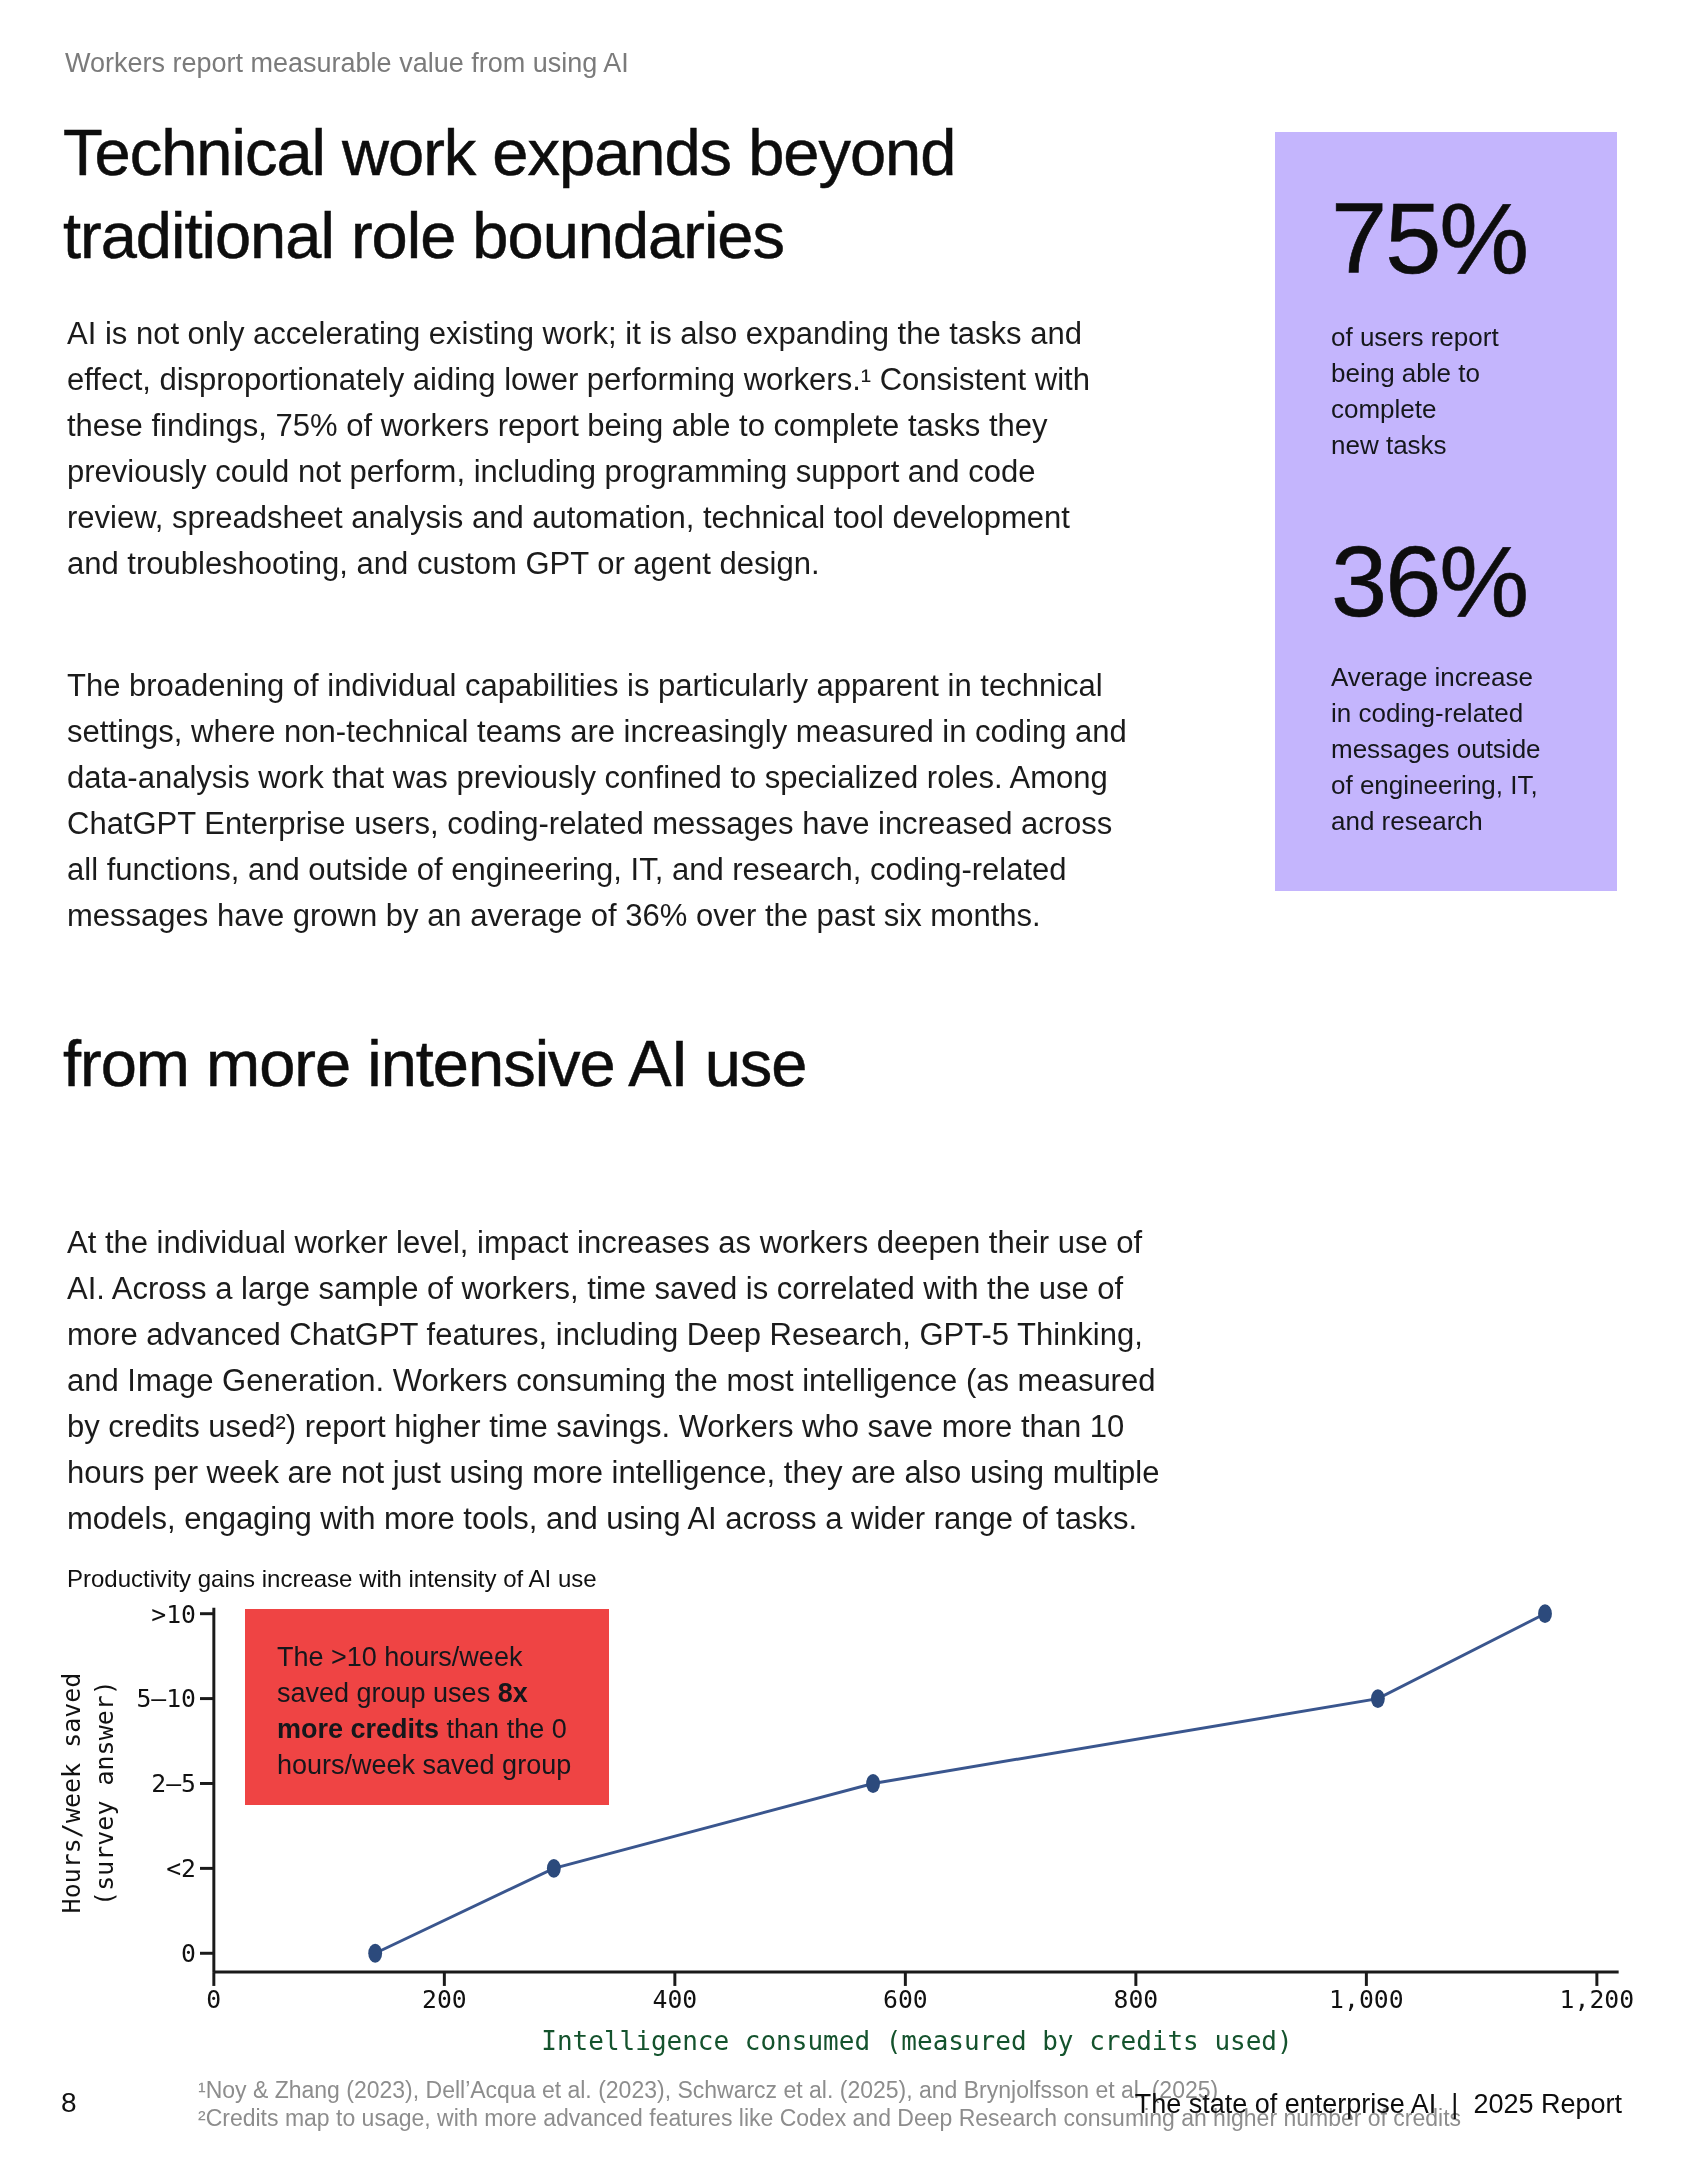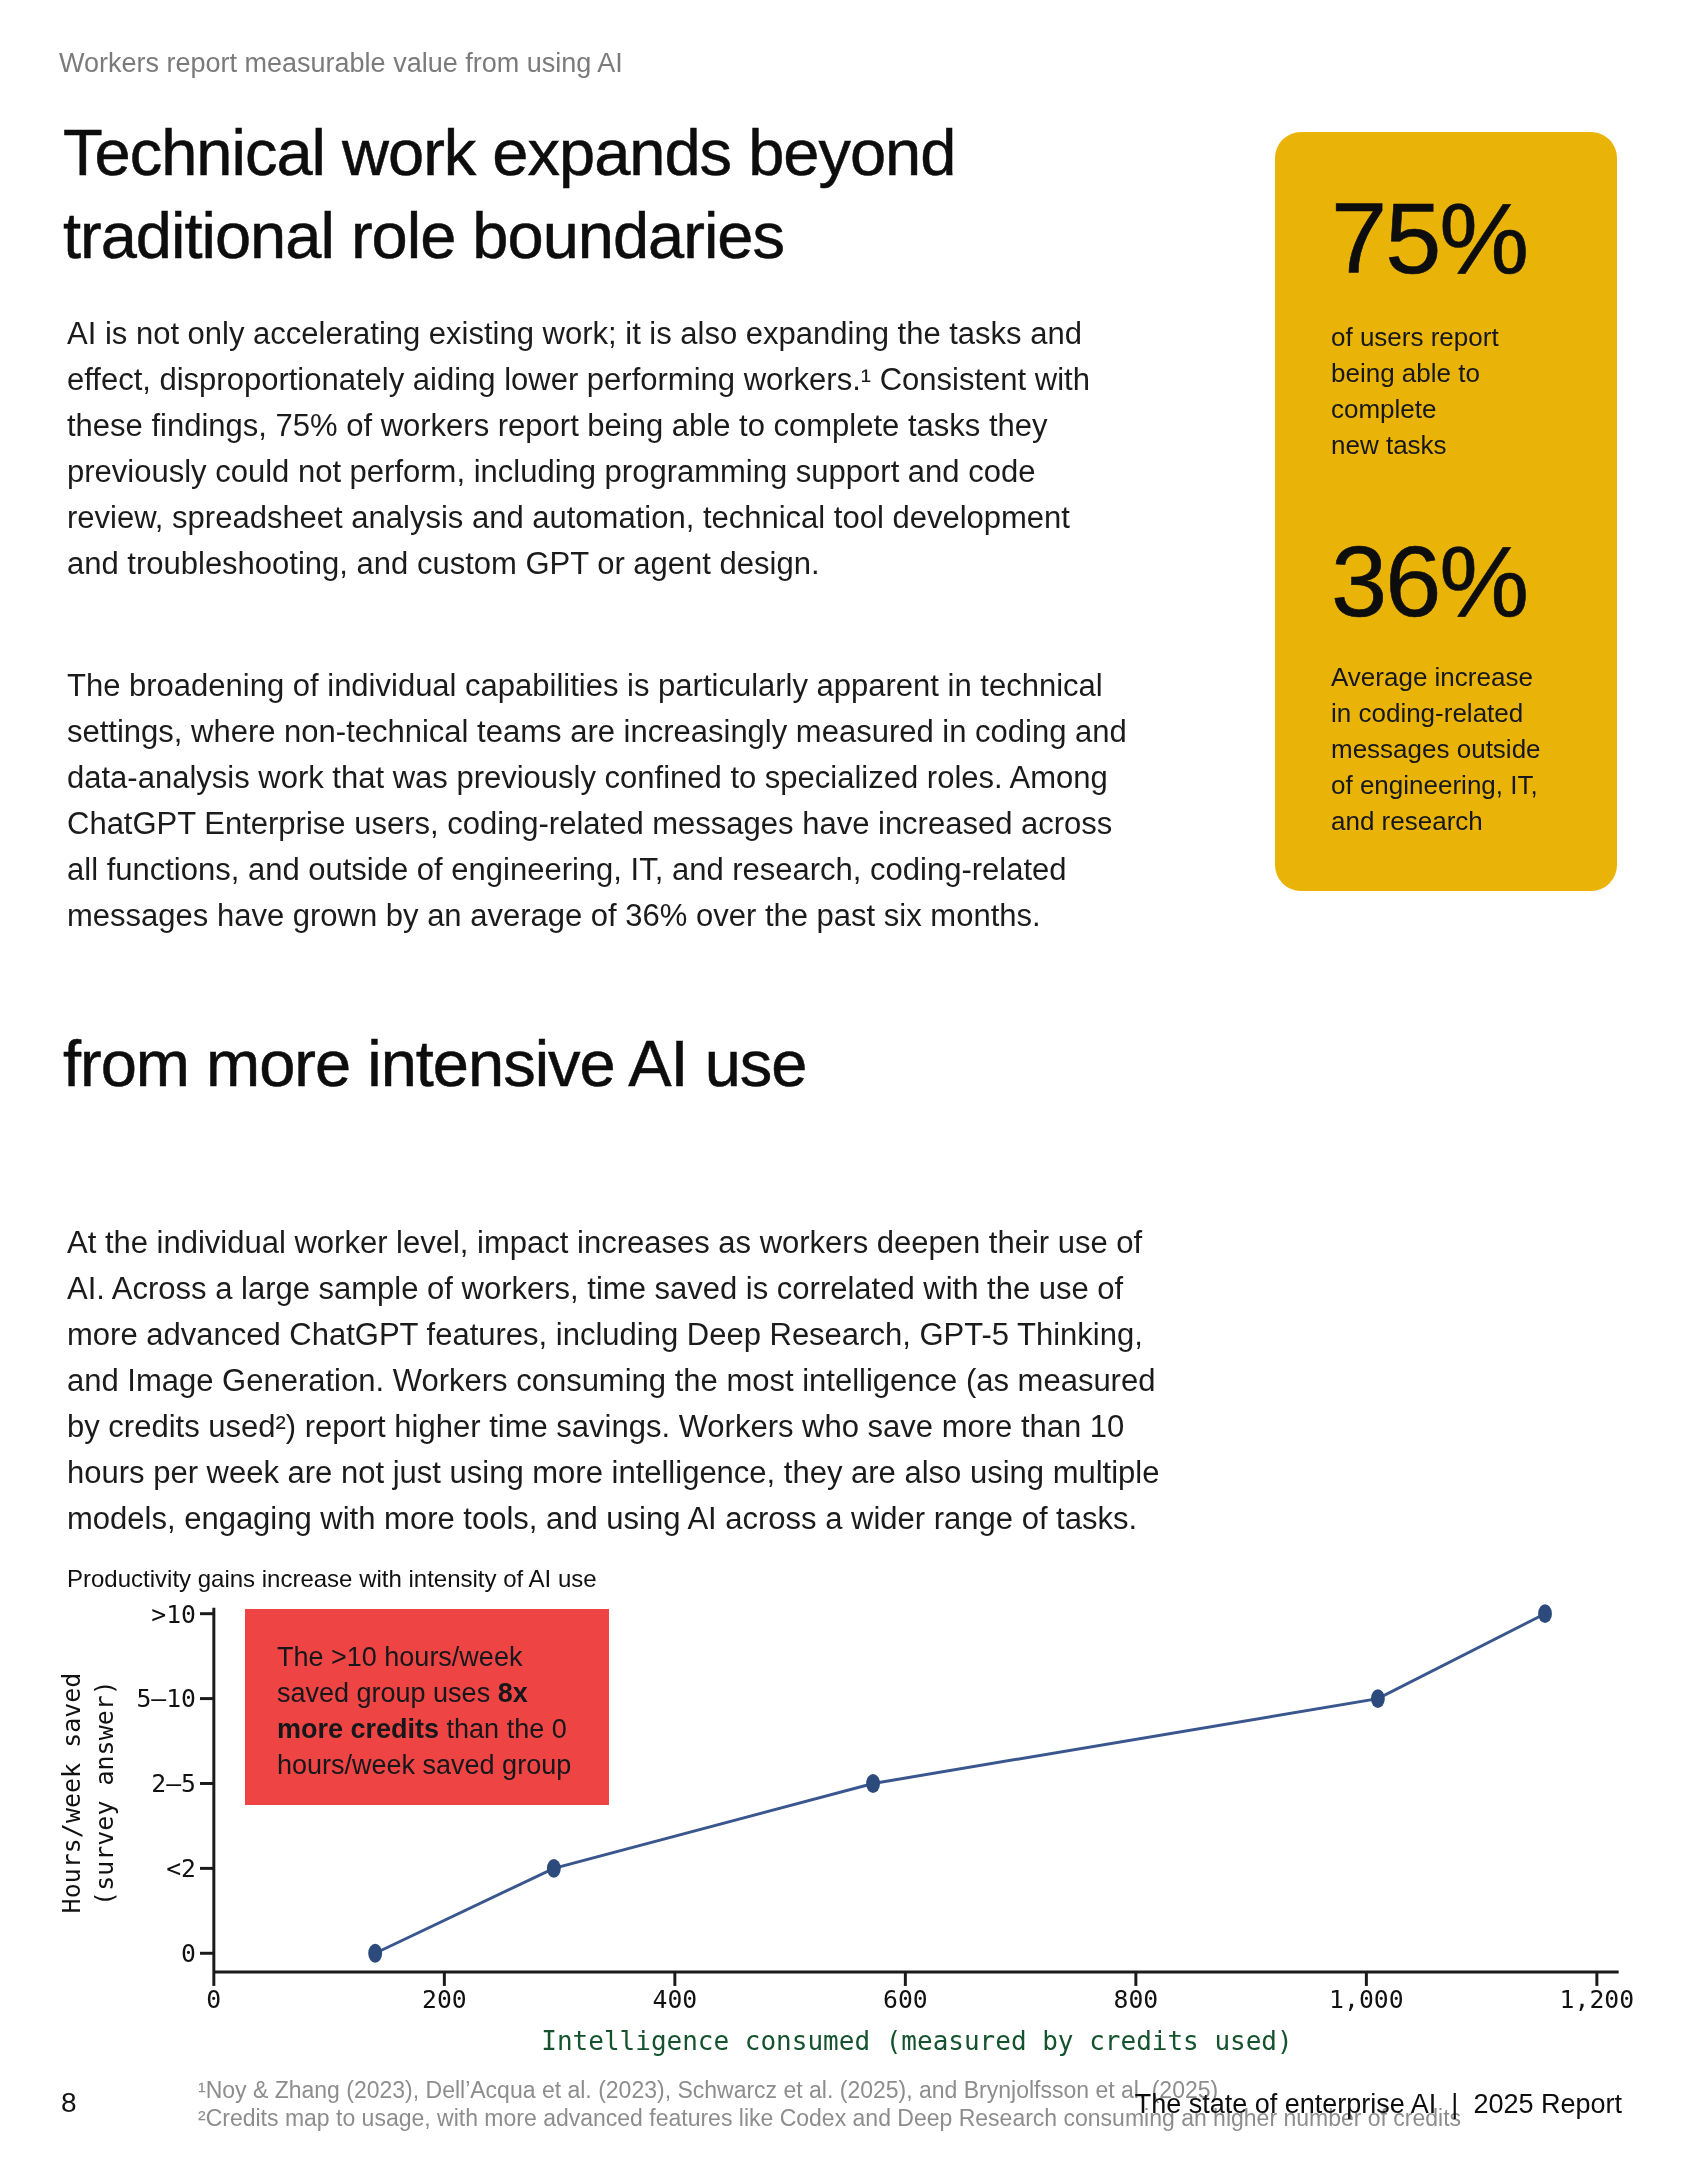--- a/index.html
+++ b/index.html
@@ -1,18 +1,18 @@
 <!DOCTYPE html>
 <html><head>
 <meta charset="utf-8">
 <style>
   html,body{margin:0;padding:0;background:#ffffff;}
   .page{position:relative;width:1683px;height:2178px;background:#ffffff;overflow:hidden;
         font-family:"Liberation Sans",sans-serif;color:#191919;}
-  .eyebrow{position:absolute;left:59px;top:48px;font-size:27px;color:#7b7b7b;}
+  .eyebrow{position:absolute;left:65px;top:48px;font-size:27px;color:#7b7b7b;}
   .h1{position:absolute;left:63px;font-size:65px;line-height:83px;font-weight:500;
       letter-spacing:-1px;color:#0d0d0d;-webkit-text-stroke:0.5px currentColor;}
   #h1-tech{top:111px;}
   #h1-prod{top:1022px;}
   .body-par{position:absolute;left:67px;font-size:31px;line-height:46px;color:#1b1b1b;}
   .body-par .line{white-space:nowrap;}
   #p1{top:311px;}
   #p2{top:663px;}
   #p3{top:1220px;}
   .stat-panel{position:absolute;left:1275px;top:132px;width:342px;height:759px;}
@@ -64,21 +64,21 @@
 
   <div class="body-par" id="p2">
       <div class="line">The broadening of individual capabilities is particularly apparent in technical</div>
       <div class="line">settings, where non-technical teams are increasingly measured in coding and</div>
       <div class="line">data-analysis work that was previously confined to specialized roles. Among</div>
       <div class="line">ChatGPT Enterprise users, coding-related messages have increased across</div>
       <div class="line">all functions, and outside of engineering, IT, and research, coding-related</div>
       <div class="line">messages have grown by an average of 36% over the past six months.</div>
     </div>
 
-  <div class="stat-panel" id="stat-panel" style="background: #eab308; border-radius: 26px;">
+  <div class="stat-panel" id="stat-panel" style="background: #c4b5fd;">
     <div class="stat-value" id="stat1-val">75%</div>
     <div class="stat-caption" id="stat1-cap">
         <div class="line">of users report</div>
         <div class="line">being able to</div>
         <div class="line">complete</div>
         <div class="line">new tasks</div>
       </div>
     <div class="stat-value" id="stat2-val">36%</div>
     <div class="stat-caption" id="stat2-cap">
         <div class="line">Average increase</div>

